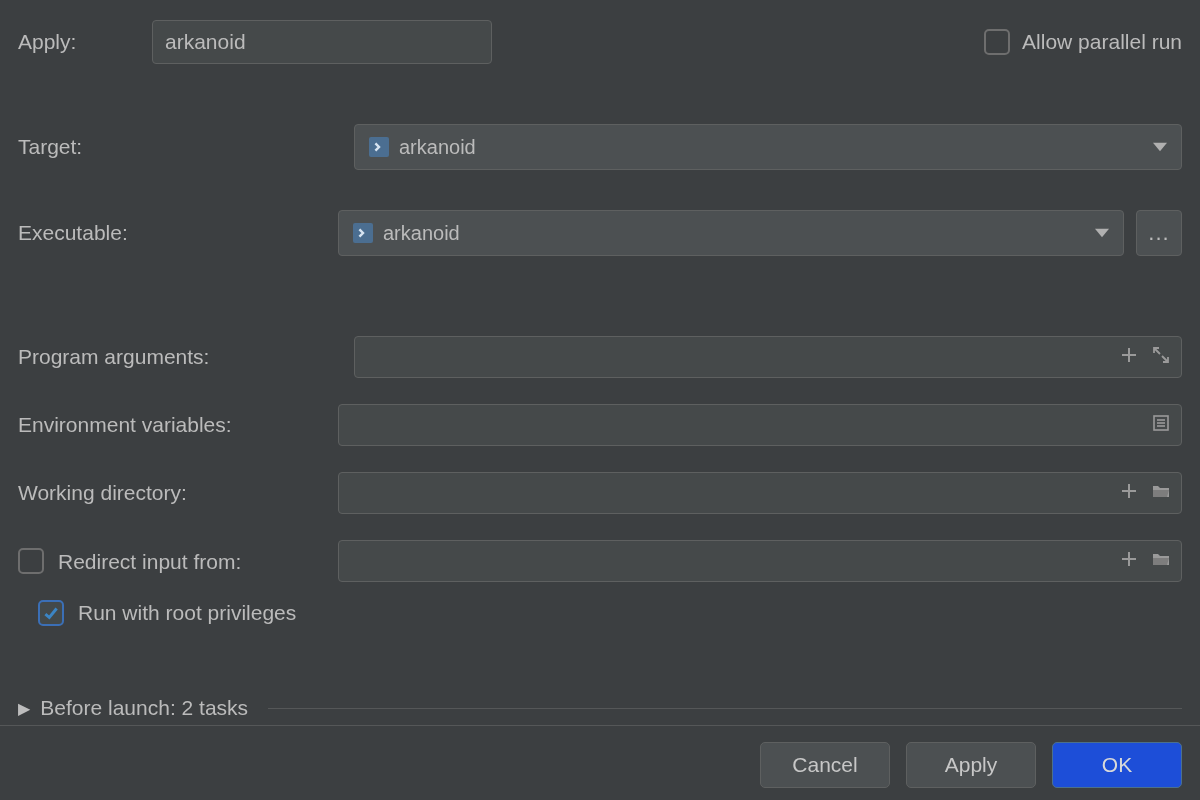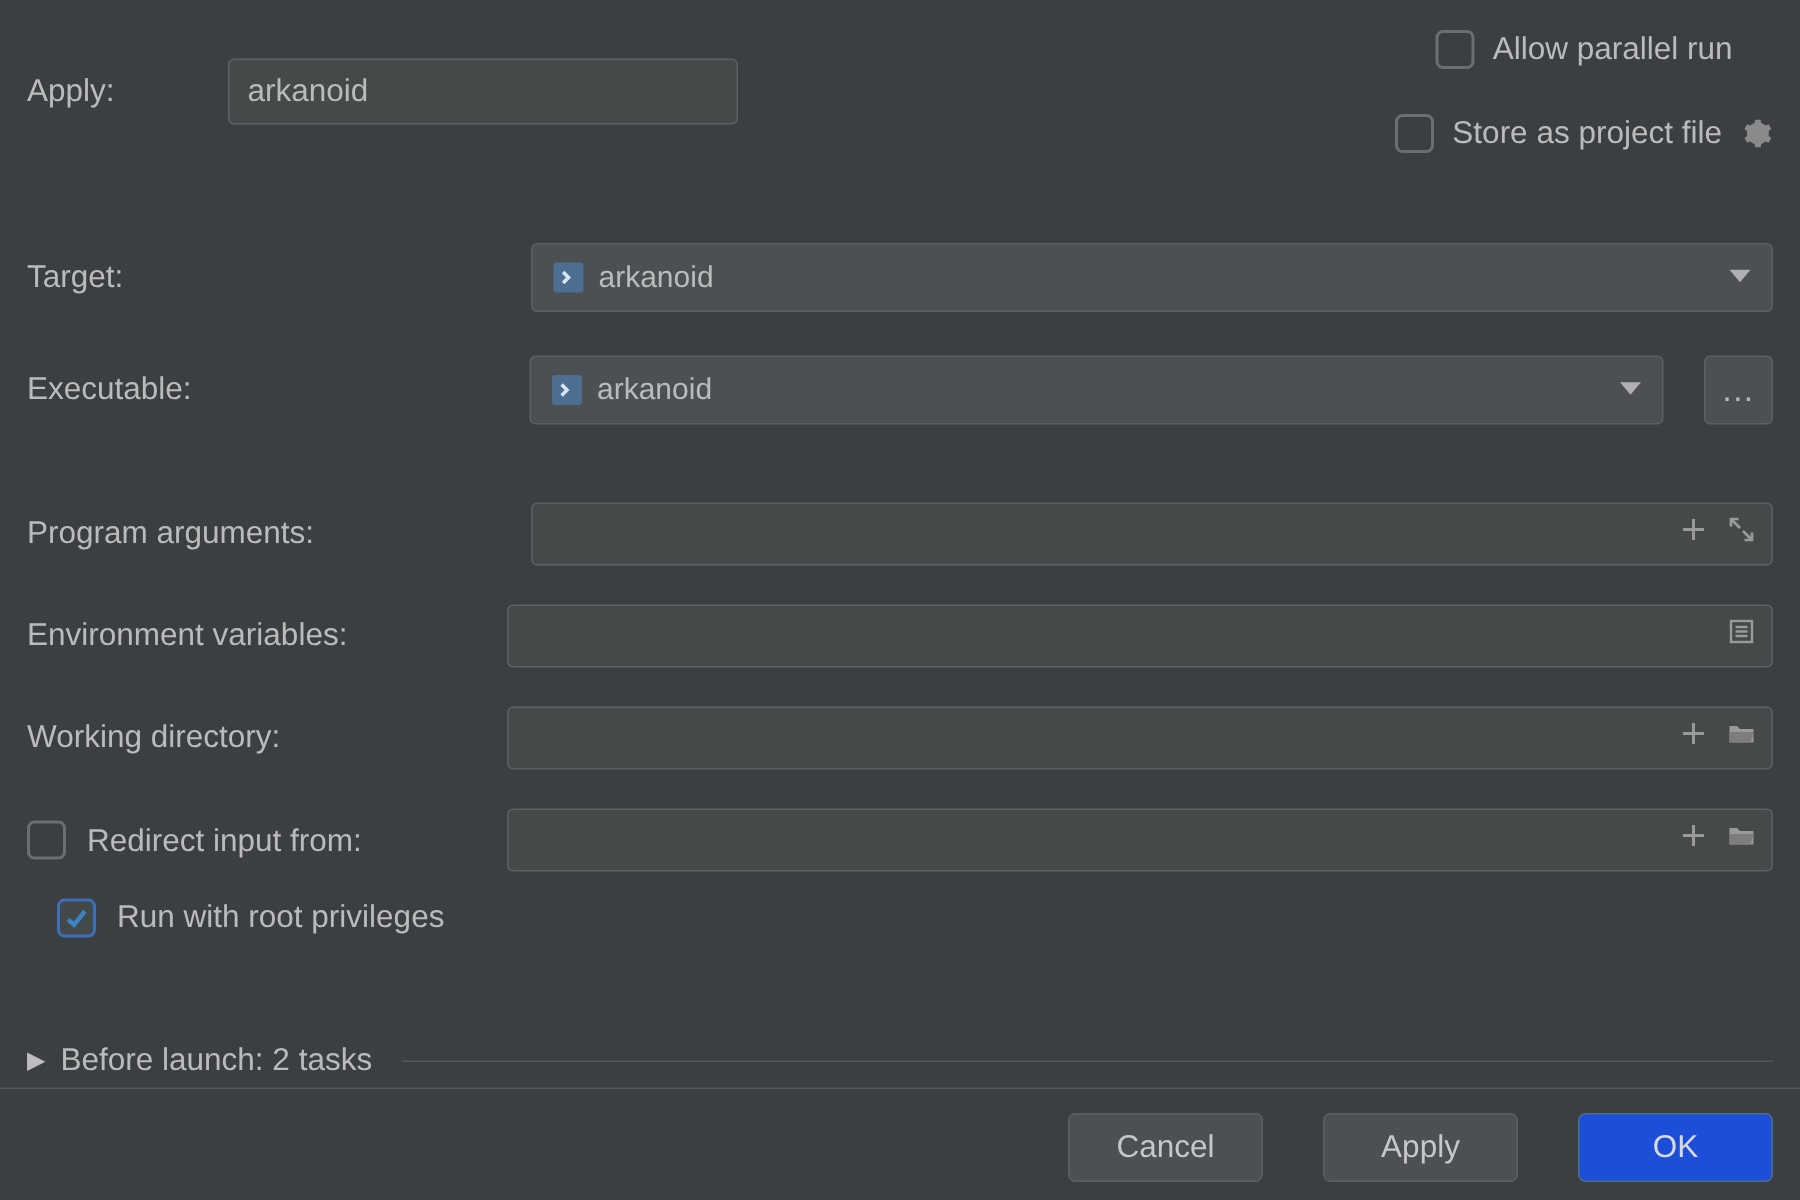--- a/index.html
+++ b/index.html
@@ -186,21 +186,20 @@
     height: 46px;
     border-radius: 5px;
     border: 1px solid #5e6060;
     background: #4c5052;
     color: #c7c7c7;
     font-size: 21px;
     display:inline-flex;
     align-items:center;
     justify-content:center;
     padding: 0 24px;
-    margin-left: 24px;
   }
   .btn.primary {
     background: #1d4ed8;
     border-color: #4c708c;
     color: #d9d9d9;
   }
   .separator-line {
     position:absolute;
     left:0; right:0;
     bottom: 74px;
@@ -216,31 +215,20 @@
   <div class="row">
     <div class="label name-label">Apply:</div>
     <input class="text-input name-input" value="arkanoid" style="">
     <div class="top-right">
       <div class="check-wrap">
         <span class="checkbox">
           
         </span>
         <span class="label">Allow parallel run</span>
       </div>
-      <div class="check-wrap">
-        <span class="checkbox">
-          
-        </span>
-        <span class="label">Store as project file</span>
-        <span class="gear-icon">
-          <svg width="22" height="22" viewBox="0 0 24 24" fill="#8a8a8a">
-              <path d="M12 8a4 4 0 100 8 4 4 0 000-8zm9 4a7.9 7.9 0 00-.2-1.8l2-1.5-2-3.4-2.3.9a8 8 0 00-3.1-1.8L15 2h-4l-.4 2.4a8 8 0 00-3.1 1.8l-2.3-.9-2 3.4 2 1.5A7.9 7.9 0 005 12c0 .6.1 1.2.2 1.8l-2 1.5 2 3.4 2.3-.9a8 8 0 003.1 1.8L11 22h4l.4-2.4a8 8 0 003.1-1.8l2.3.9 2-3.4-2-1.5c.1-.6.2-1.2.2-1.8z"></path>
-            </svg>
-        </span>
-      </div>
     </div>
   </div>
 
   <div class="form-area">
 
     <div class="row" style="gap:16px;">
       <div class="label form-label">Target:</div>
       <div class="combo">
         <span class="terminal-icon">
           <svg width="12" height="12" viewBox="0 0 10 10">
@@ -249,39 +237,39 @@
         </span>
         <span>arkanoid</span>
         <span class="chev">
           <svg width="14" height="14" viewBox="0 0 10 10">
               <polygon points="0,2 10,2 5,8" fill="#b0b0b0"></polygon>
             </svg>
         </span>
       </div>
     </div>
 
-    <div class="row" style="gap:15px; margin-top:29px;">
+    <div class="row" style="gap:0; margin-top:40px;">
       <div class="label form-label">Executable:</div>
       <div class="combo" style="margin-right:12px;">
         <span class="terminal-icon">
           <svg width="12" height="12" viewBox="0 0 10 10">
               <polyline points="2,2 5,5 2,8" fill="none" stroke="#d7e4f2" stroke-width="2"></polyline>
             </svg>
         </span>
         <span>arkanoid</span>
         <span class="chev">
           <svg width="14" height="14" viewBox="0 0 10 10">
               <polygon points="0,2 10,2 5,8" fill="#b0b0b0"></polygon>
             </svg>
         </span>
       </div>
       <div class="ellipsis-btn">...</div>
     </div>
 
-    <div class="row" style="gap:16px; margin-top:52px;">
+    <div class="row" style="gap:16px; margin-top:80px;">
       <div class="label form-label">Program arguments:</div>
       <div class="field-input">
         <input value="" style="">
         <span class="trail-icons">
           <span>
             <svg viewBox="0 0 20 20">
                 <path d="M10 3v14M3 10h14" stroke="#9a9a9a" stroke-width="2"></path>
               </svg>
           </span>
           <span>

